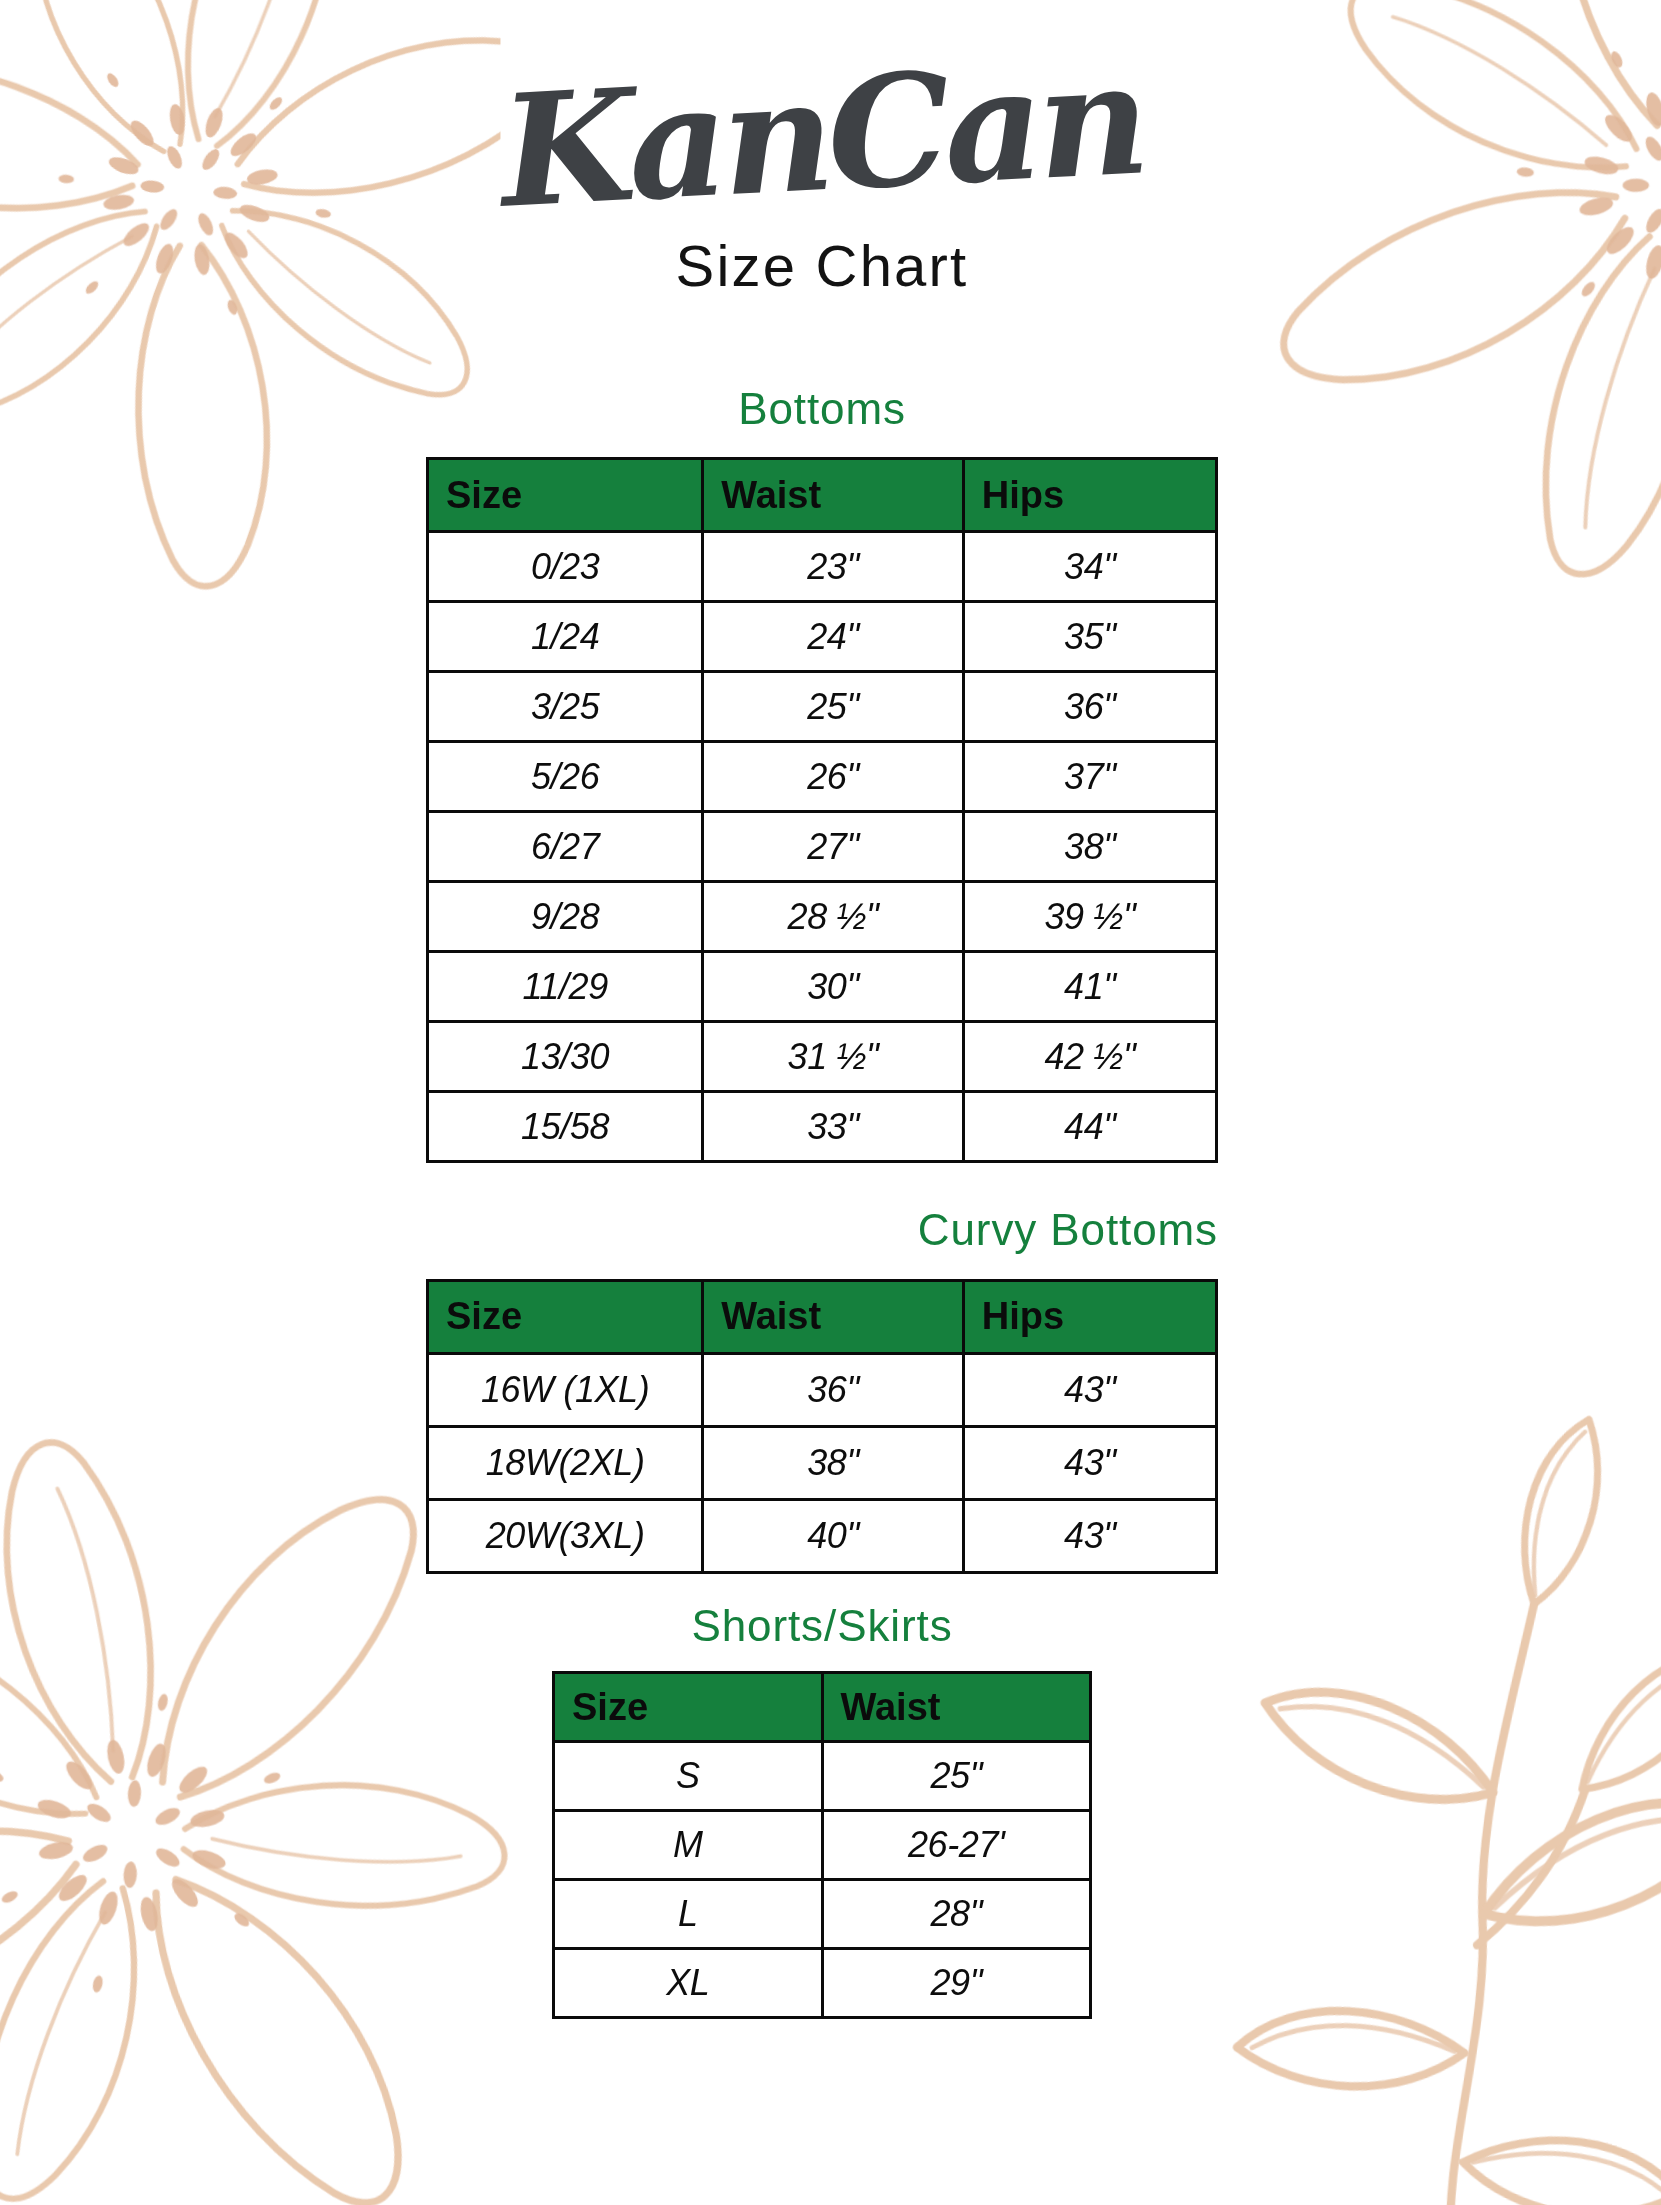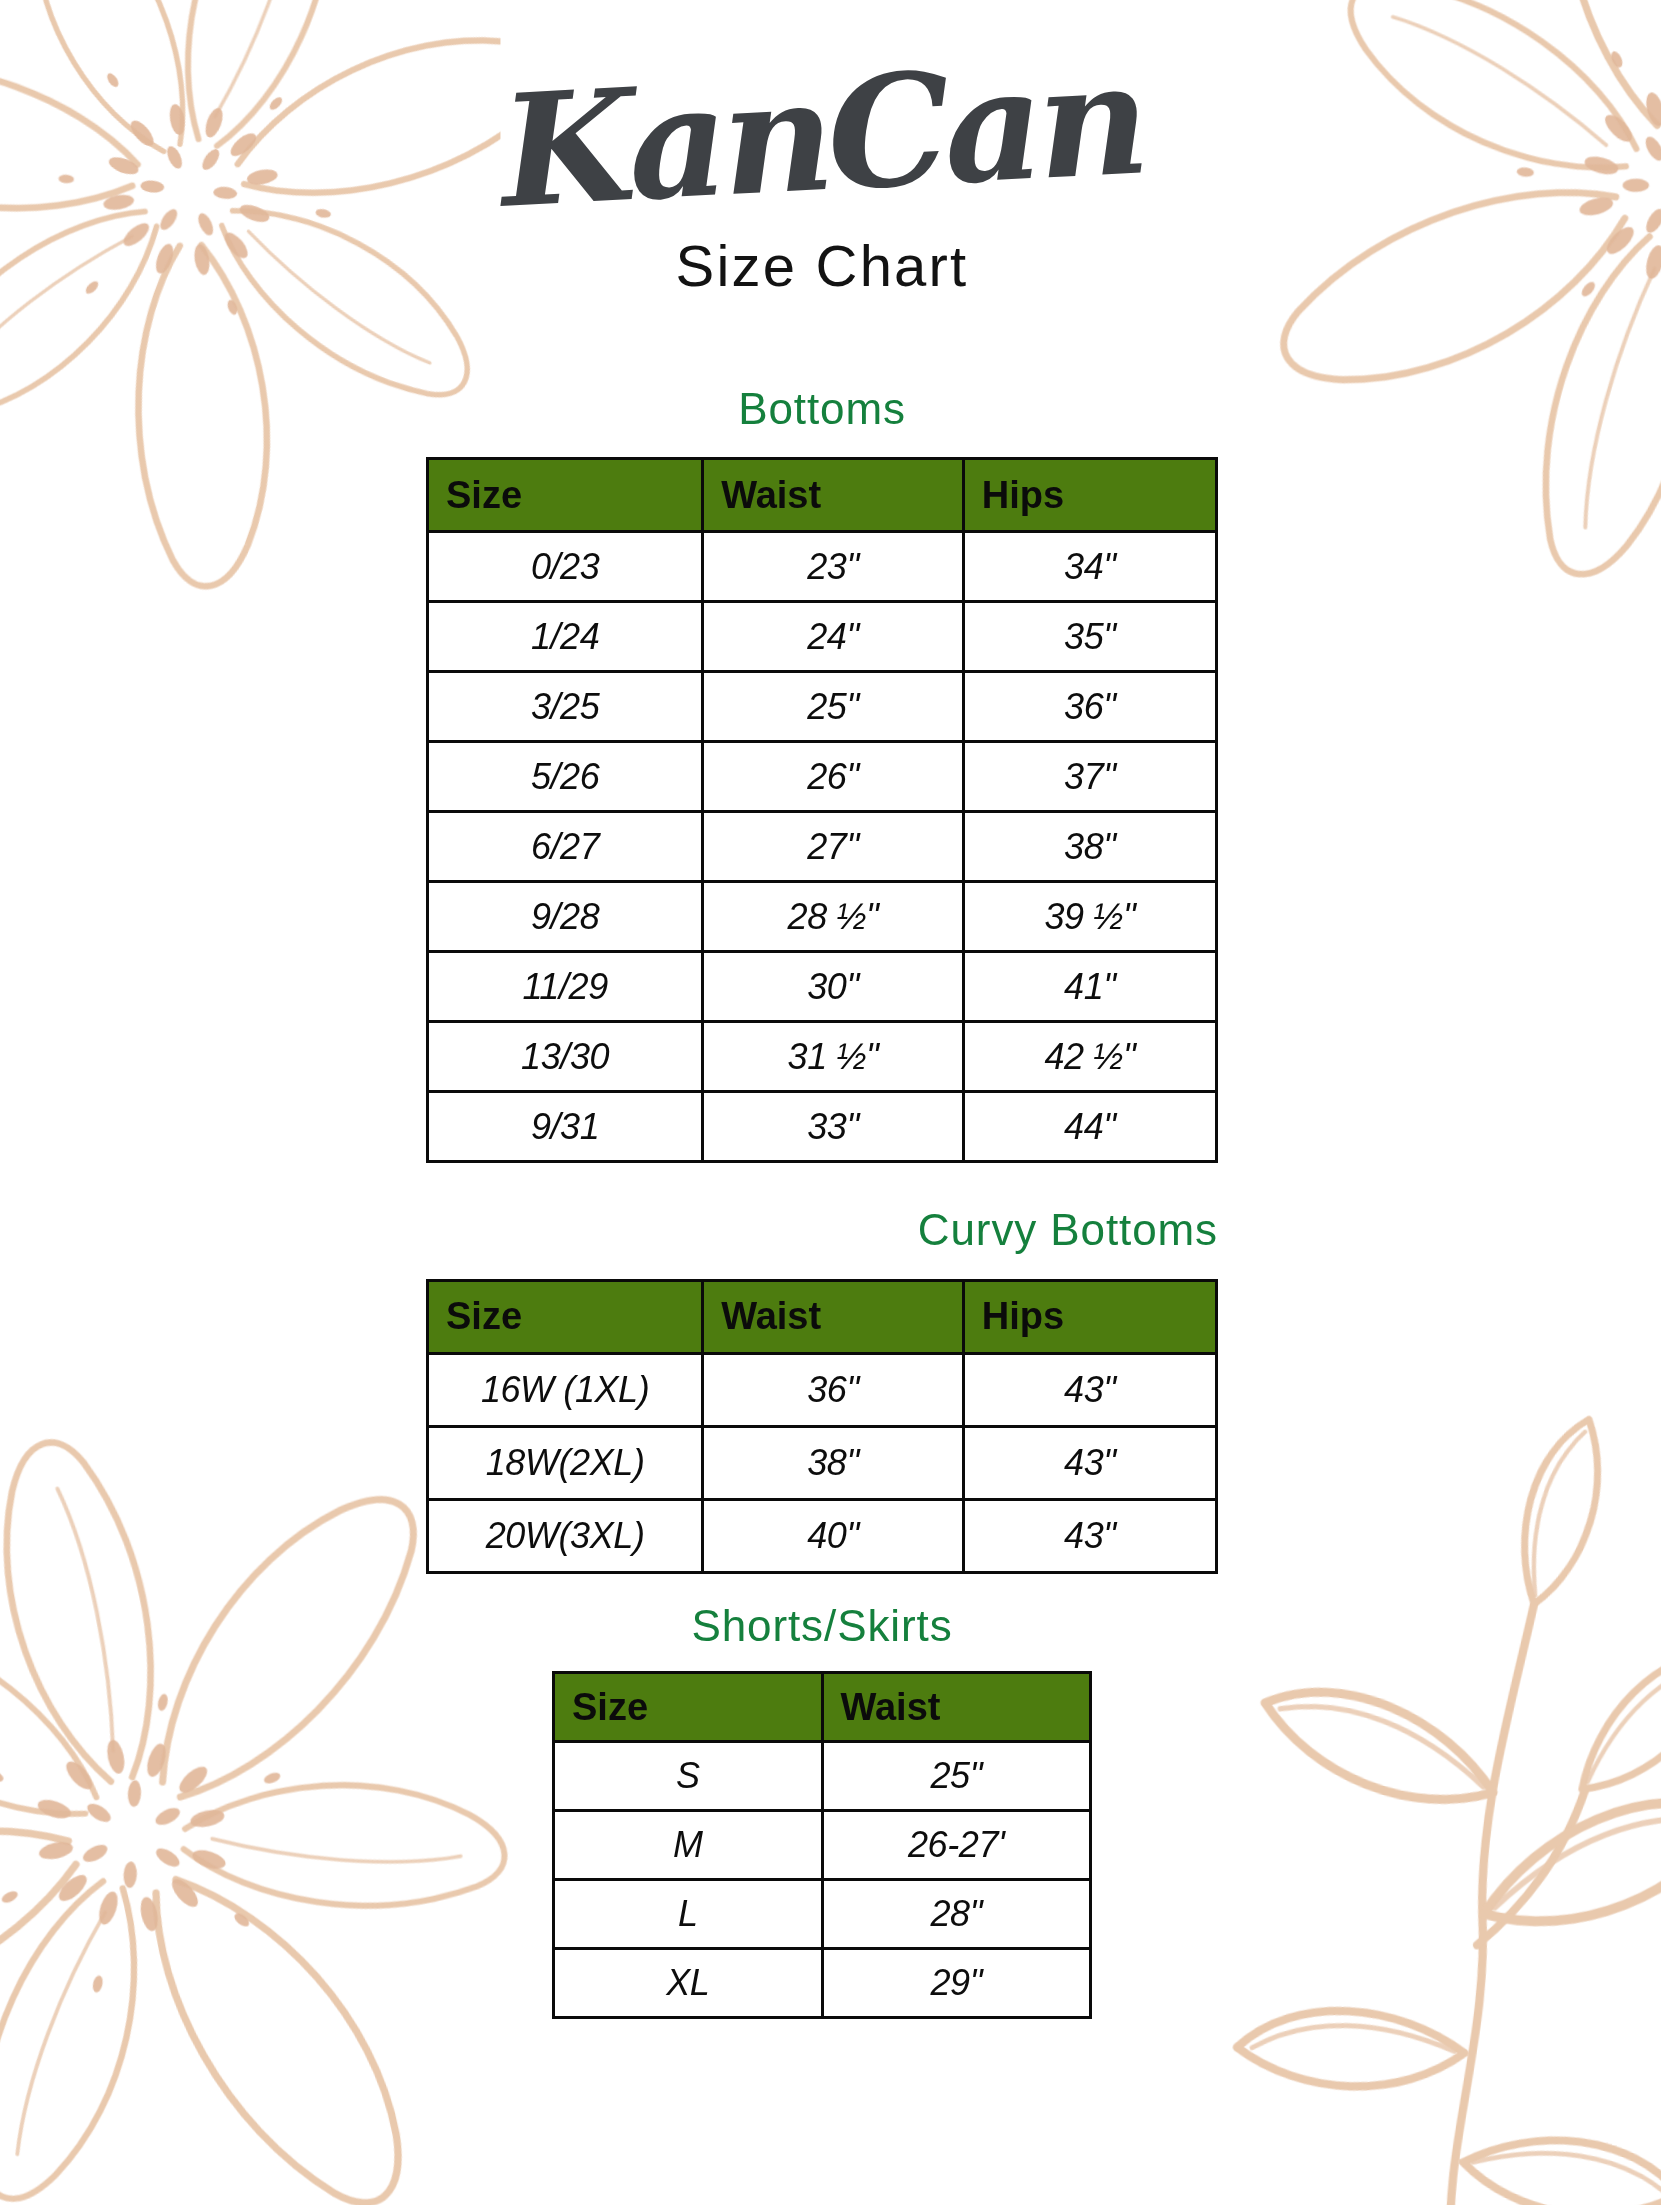--- a/index.html
+++ b/index.html
@@ -34,21 +34,21 @@
   .st-bottoms{margin:84px 0 0 0;}
   .st-curvy{margin:42px 0 0 0;text-align:right;}
   .st-shorts{margin:27px 0 0 0;}
   table{
     border-collapse:collapse;table-layout:fixed;background:#ffffff;
     margin:23px auto 0 auto;
   }
   table,th,td{border:3.1px solid #0a0a0a;}
   table{border-width:3.5px;}
   th{
-    background:#4d7c0f;text-align:left;padding:0 0 0 17px;
+    background:#15803d;text-align:left;padding:0 0 0 17px;
     font-size:38px;font-weight:bold;color:#0b0b0b;
   }
   td{
     text-align:center;padding:0;font-size:36px;font-weight:400;
     letter-spacing:-0.4px;color:#0d0d0d;line-height:1;font-style:italic;
   }
   .t-bottoms{width:792px;}
   .t-bottoms th{height:70px;}
   .t-bottoms td{height:67px;}
   .t-bottoms .c0{width:35%;} .t-bottoms .c1{width:33%;} .t-bottoms .c2{width:32%;}
@@ -208,21 +208,21 @@
           <td>11/29</td>
           <td>30"</td>
           <td>41"</td>
         </tr>
         <tr>
           <td>13/30</td>
           <td>31 ½"</td>
           <td>42 ½"</td>
         </tr>
         <tr>
-          <td>9/31</td>
+          <td>15/58</td>
           <td>33"</td>
           <td>44"</td>
         </tr>
       </tbody>
   </table>
 
   <h2 class="section-title st-curvy">Curvy Bottoms</h2>
   <table class="t-curvy">
     <thead>
       <tr>

